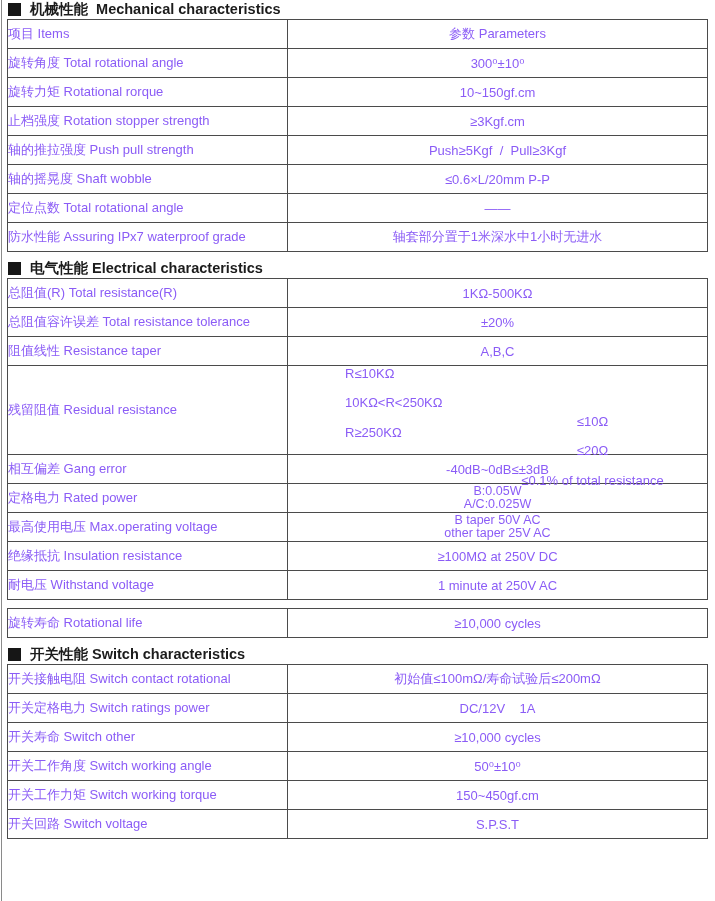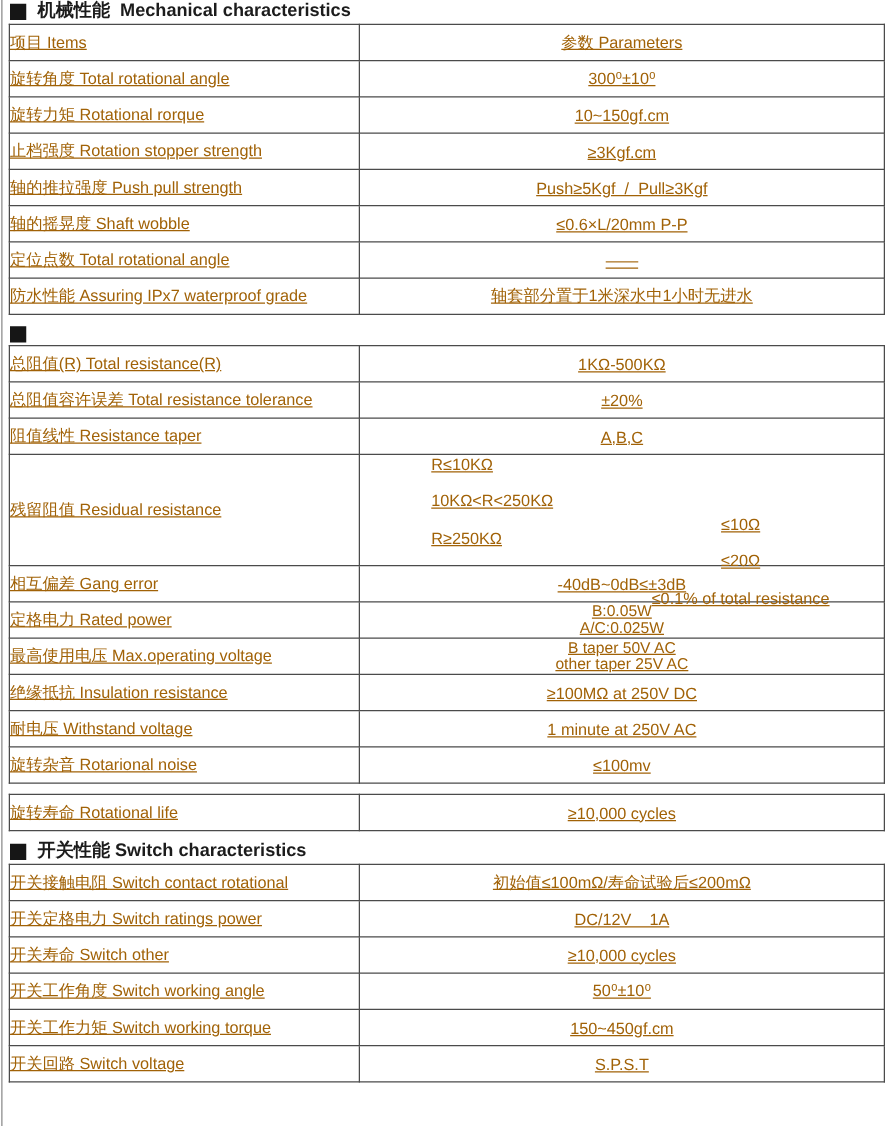--- a/index.html
+++ b/index.html
@@ -42,25 +42,24 @@
   }
 
   table.spec {
     border-collapse: collapse;
     width: 700px;
     table-layout: fixed;
   }
   table.spec td {
     border: 1.5px solid #4b4b4b;
     font-size: 13px;
-    color: #a16207;
+    color: #8b5cf6;
     height: 29px;
     padding: 0;
     vertical-align: middle;
-    text-decoration: underline;
   }
   td.item {
     width: 280px;
     padding-left: 10px;
     text-align: left;
     white-space: pre-wrap;
   }
   td.param {
     width: 420px;
     text-align: center;
@@ -126,21 +125,21 @@
             <td class="param">——</td>
           </tr>
           <tr>
             <td class="item">防水性能 Assuring IPx7 waterproof grade</td>
             <td class="param">轴套部分置于1米深水中1小时无进水</td>
           </tr>
         </tbody>
       </table>
     </section>
     <section>
-      <div class="sec-title"><span class="bullet"></span></div>
+      <div class="sec-title"><span class="bullet"></span><span>电气性能 Electrical characteristics</span></div>
       <table class="spec">
         <tbody>
           <tr>
             <td class="item">总阻值(R) Total resistance(R)</td>
             <td class="param">1KΩ-500KΩ</td>
           </tr>
           <tr>
             <td class="item">总阻值容许误差 Total resistance tolerance</td>
             <td class="param">±20%</td>
           </tr>
@@ -165,24 +164,20 @@
             <td class="param"><div class="param-line">B taper 50V AC</div><div class="param-line">other taper 25V AC</div></td>
           </tr>
           <tr>
             <td class="item">绝缘抵抗 Insulation resistance</td>
             <td class="param">≥100MΩ at 250V DC</td>
           </tr>
           <tr>
             <td class="item">耐电压 Withstand voltage</td>
             <td class="param">1 minute at 250V AC</td>
           </tr>
-          <tr>
-            <td class="item">旋转杂音 Rotarional noise</td>
-            <td class="param">≤100mv</td>
-          </tr>
         </tbody>
       </table>
     </section>
     <section>
       <table class="spec">
         <tbody>
           <tr>
             <td class="item">旋转寿命 Rotational life</td>
             <td class="param">≥10,000 cycles</td>
           </tr>

